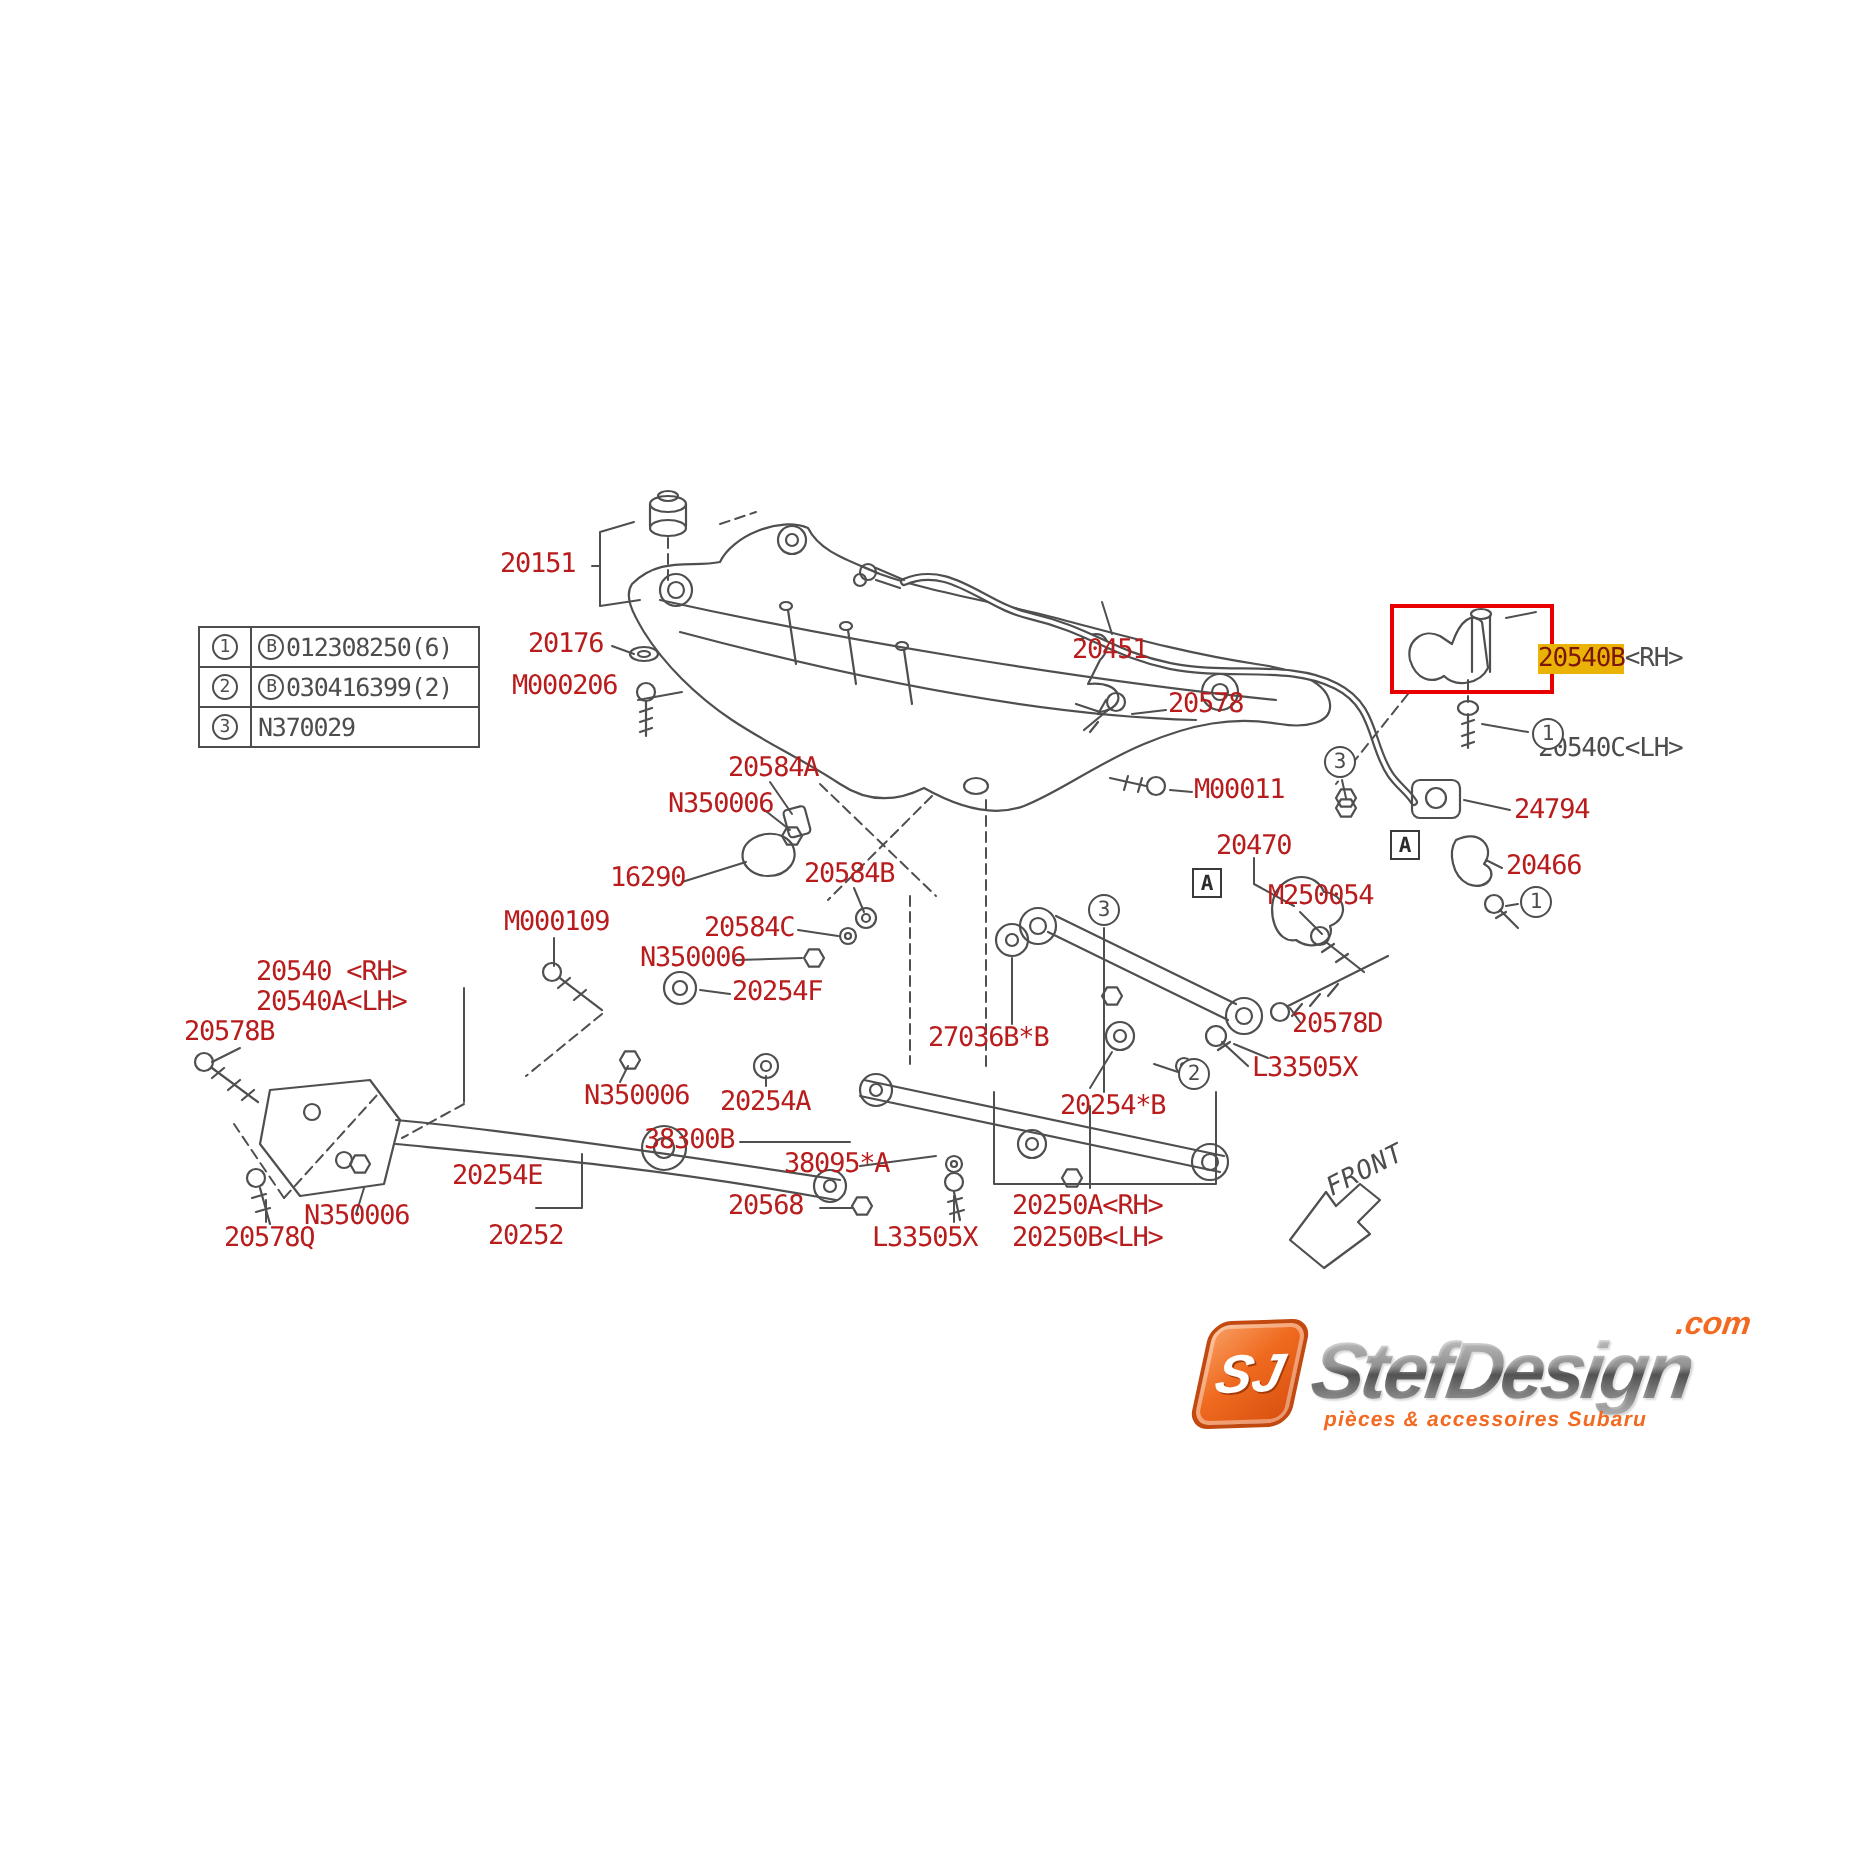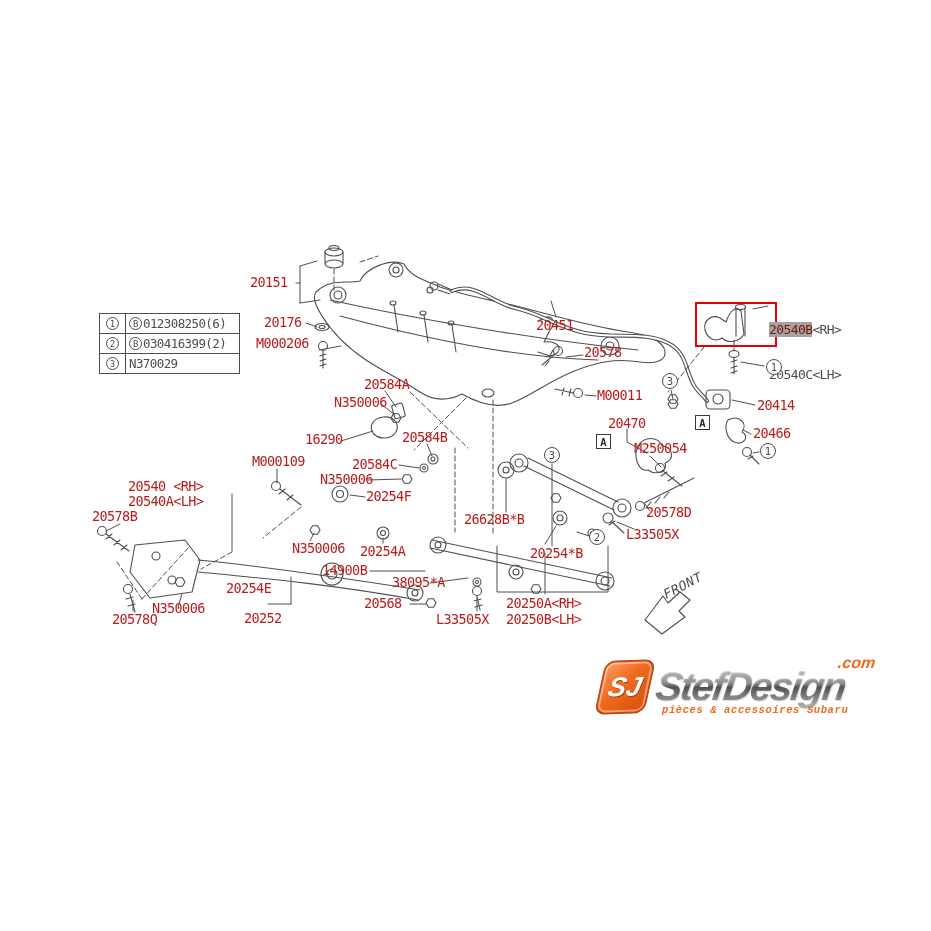--- a/index.html
+++ b/index.html
@@ -17,40 +17,40 @@
   .legend .row{display:flex;align-items:stretch;height:19px;border-bottom:1.6px solid #4d4d4d;}
   .legend .row:last-child{border-bottom:none;}
   .legend .c1{width:25px;display:flex;justify-content:center;align-items:center;border-right:1.6px solid #4d4d4d;}
   .legend .c2{width:108px;padding:0 2px 0 3px;display:flex;align-items:center;gap:1px;font-size:12.5px;
               letter-spacing:-0.6px;color:#4d4d4d;}
   .circ{width:13px;height:13px;border:1.2px solid #4d4d4d;border-radius:50%;display:inline-flex;flex:none;
         align-items:center;justify-content:center;font-size:9px;color:#4d4d4d;box-sizing:border-box;}
   
   .redbox{position:absolute;left:695px;top:302px;width:78px;height:41px;border:2px solid #e80000;}
   .hl-block{position:absolute;left:769px;top:292px;font-size:13px;letter-spacing:-0.6px;color:#4d4d4d;line-height:15px;white-space:pre;}
-  .hl-red{background:#a3a3a3;color:#7c1608;}
+  .hl-red{background:#eab308;color:#7c1608;}
   
   .front{position:absolute;left:662px;top:578px;color:#4d4d4d;font-size:13px;font-style:italic;
          letter-spacing:0.5px;transform:rotate(-27deg);}
   
   .logo{position:absolute;left:588px;top:652px;width:300px;height:78px;}
   .logo-mark{position:absolute;left:12px;top:8px;width:50px;height:54px;transform:skewX(-14deg) rotate(-2deg);
              background:linear-gradient(135deg,#f89e62 0%,#ef6a1f 45%,#d9500f 100%);
              border:2px solid #c24a10;border-radius:10px;box-sizing:border-box;
              display:flex;align-items:center;justify-content:center;box-shadow:inset 0 0 0 2px #ffffff66;}
   .logo-mark span{color:#fff;font-style:italic;font-weight:bold;font-size:27px;
                   font-family:"Liberation Sans",sans-serif;text-shadow:1px 1px 0 #a33c08;}
   .logo-word{position:absolute;left:68px;top:12px;font-family:"Liberation Sans",sans-serif;
              font-style:italic;font-weight:900;font-size:40px;letter-spacing:-2px;transform:skewX(-8deg);
              color:#8f8f8f;background:linear-gradient(180deg,#efefef 0%,#a8a8a8 42%,#585858 52%,#d6d6d6 100%);
              -webkit-background-clip:text;background-clip:text;text-shadow:1px 1px 1px #3c3c3c33;}
   @supports(-webkit-background-clip:text){.logo-word{color:transparent;}}
   .logo-tld{position:absolute;left:250px;top:2px;color:#f26a21;font-family:"Liberation Sans",sans-serif;
             font-style:italic;font-weight:900;font-size:16px;transform:skewX(-8deg);}
-  .logo-tag{position:absolute;left:74px;top:52px;color:#f26a21;font-family:Liberation Mono, monospace;
+  .logo-tag{position:absolute;left:74px;top:52px;color:#f26a21;font-family:Liberation Sans, sans-serif;
             font-style:italic;font-weight:bold;font-size:10.5px;letter-spacing:0.6px;}
 </style>
 </head>
 <body>
 
 <div class="stage">
 
 <svg class="diagram" width="931" height="931" viewBox="0 0 931 931">
   <g stroke="#4f4f4f" stroke-width="1.1" fill="none" stroke-linecap="round" stroke-linejoin="round">
 
@@ -292,40 +292,40 @@
 </div>
 
 <div class="lbl" style="left:250px;top:275px">20151</div>
 <div class="lbl" style="left:264px;top:315px">20176</div>
 <div class="lbl" style="left:256px;top:336px">M000206</div>
 <div class="lbl" style="left:536px;top:318px">20451</div>
 <div class="lbl" style="left:584px;top:345px">20578</div>
 <div class="lbl" style="left:597px;top:388px">M00011</div>
 <div class="lbl" style="left:608px;top:416px">20470</div>
 <div class="lbl" style="left:634px;top:441px">M250054</div>
-<div class="lbl" style="left:757px;top:398px">20414</div>
+<div class="lbl" style="left:757px;top:398px">24794</div>
 <div class="lbl" style="left:753px;top:426px">20466</div>
 <div class="lbl" style="left:364px;top:377px">20584A</div>
 <div class="lbl" style="left:334px;top:395px">N350006</div>
 <div class="lbl" style="left:305px;top:432px">16290</div>
 <div class="lbl" style="left:402px;top:430px">20584B</div>
 <div class="lbl" style="left:352px;top:457px">20584C</div>
 <div class="lbl" style="left:320px;top:472px">N350006</div>
 <div class="lbl" style="left:252px;top:454px">M000109</div>
 <div class="lbl" style="left:366px;top:489px">20254F</div>
 <div class="lbl" style="left:128px;top:479px">20540 &lt;RH&gt;</div>
 <div class="lbl" style="left:128px;top:494px">20540A&lt;LH&gt;</div>
 <div class="lbl" style="left:92px;top:509px">20578B</div>
-<div class="lbl" style="left:464px;top:512px">26628B*B</div>
+<div class="lbl" style="left:464px;top:512px">27036B*B</div>
 <div class="lbl" style="left:646px;top:505px">20578D</div>
 <div class="lbl" style="left:626px;top:527px">L33505X</div>
 <div class="lbl" style="left:530px;top:546px">20254*B</div>
 <div class="lbl" style="left:292px;top:541px">N350006</div>
 <div class="lbl" style="left:360px;top:544px">20254A</div>
-<div class="lbl" style="left:322px;top:563px">14900B</div>
+<div class="lbl" style="left:322px;top:563px">38300B</div>
 <div class="lbl" style="left:392px;top:575px">38095*A</div>
 <div class="lbl" style="left:364px;top:596px">20568</div>
 <div class="lbl" style="left:436px;top:612px">L33505X</div>
 <div class="lbl" style="left:506px;top:596px">20250A&lt;RH&gt;</div>
 <div class="lbl" style="left:506px;top:612px">20250B&lt;LH&gt;</div>
 <div class="lbl" style="left:226px;top:581px">20254E</div>
 <div class="lbl" style="left:152px;top:601px">N350006</div>
 <div class="lbl" style="left:112px;top:612px">20578Q</div>
 <div class="lbl" style="left:244px;top:611px">20252</div>
 

